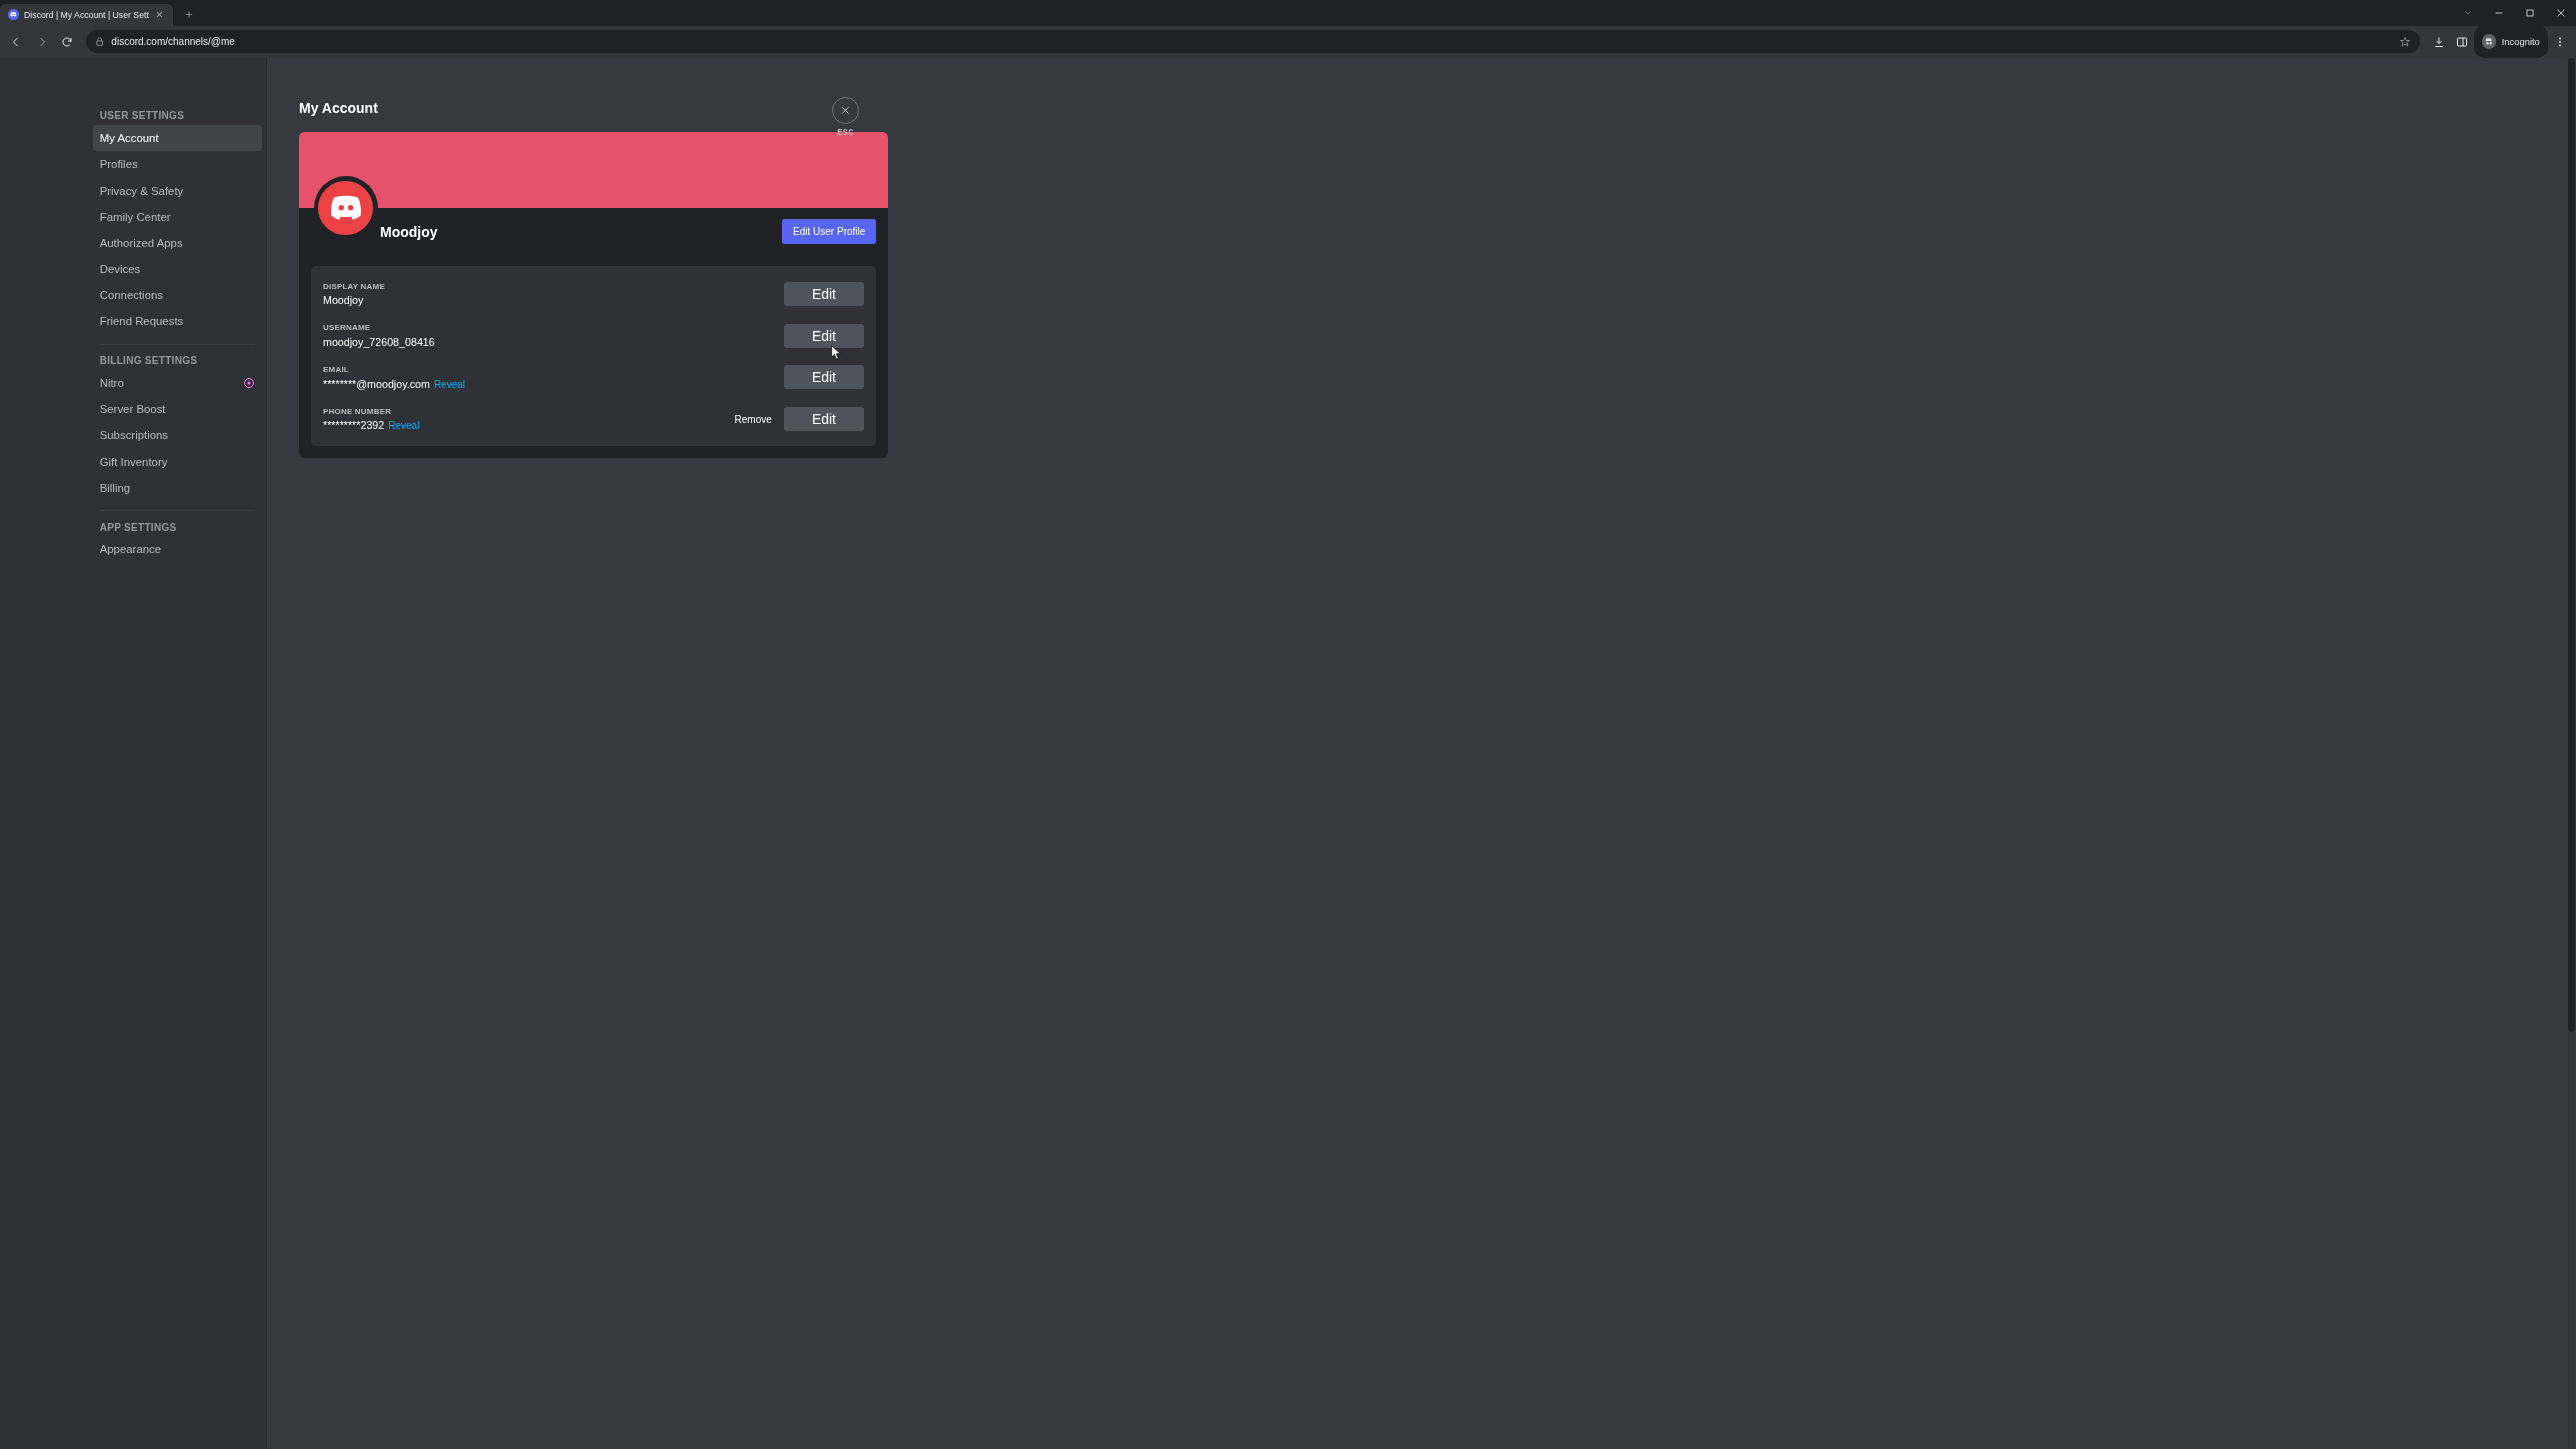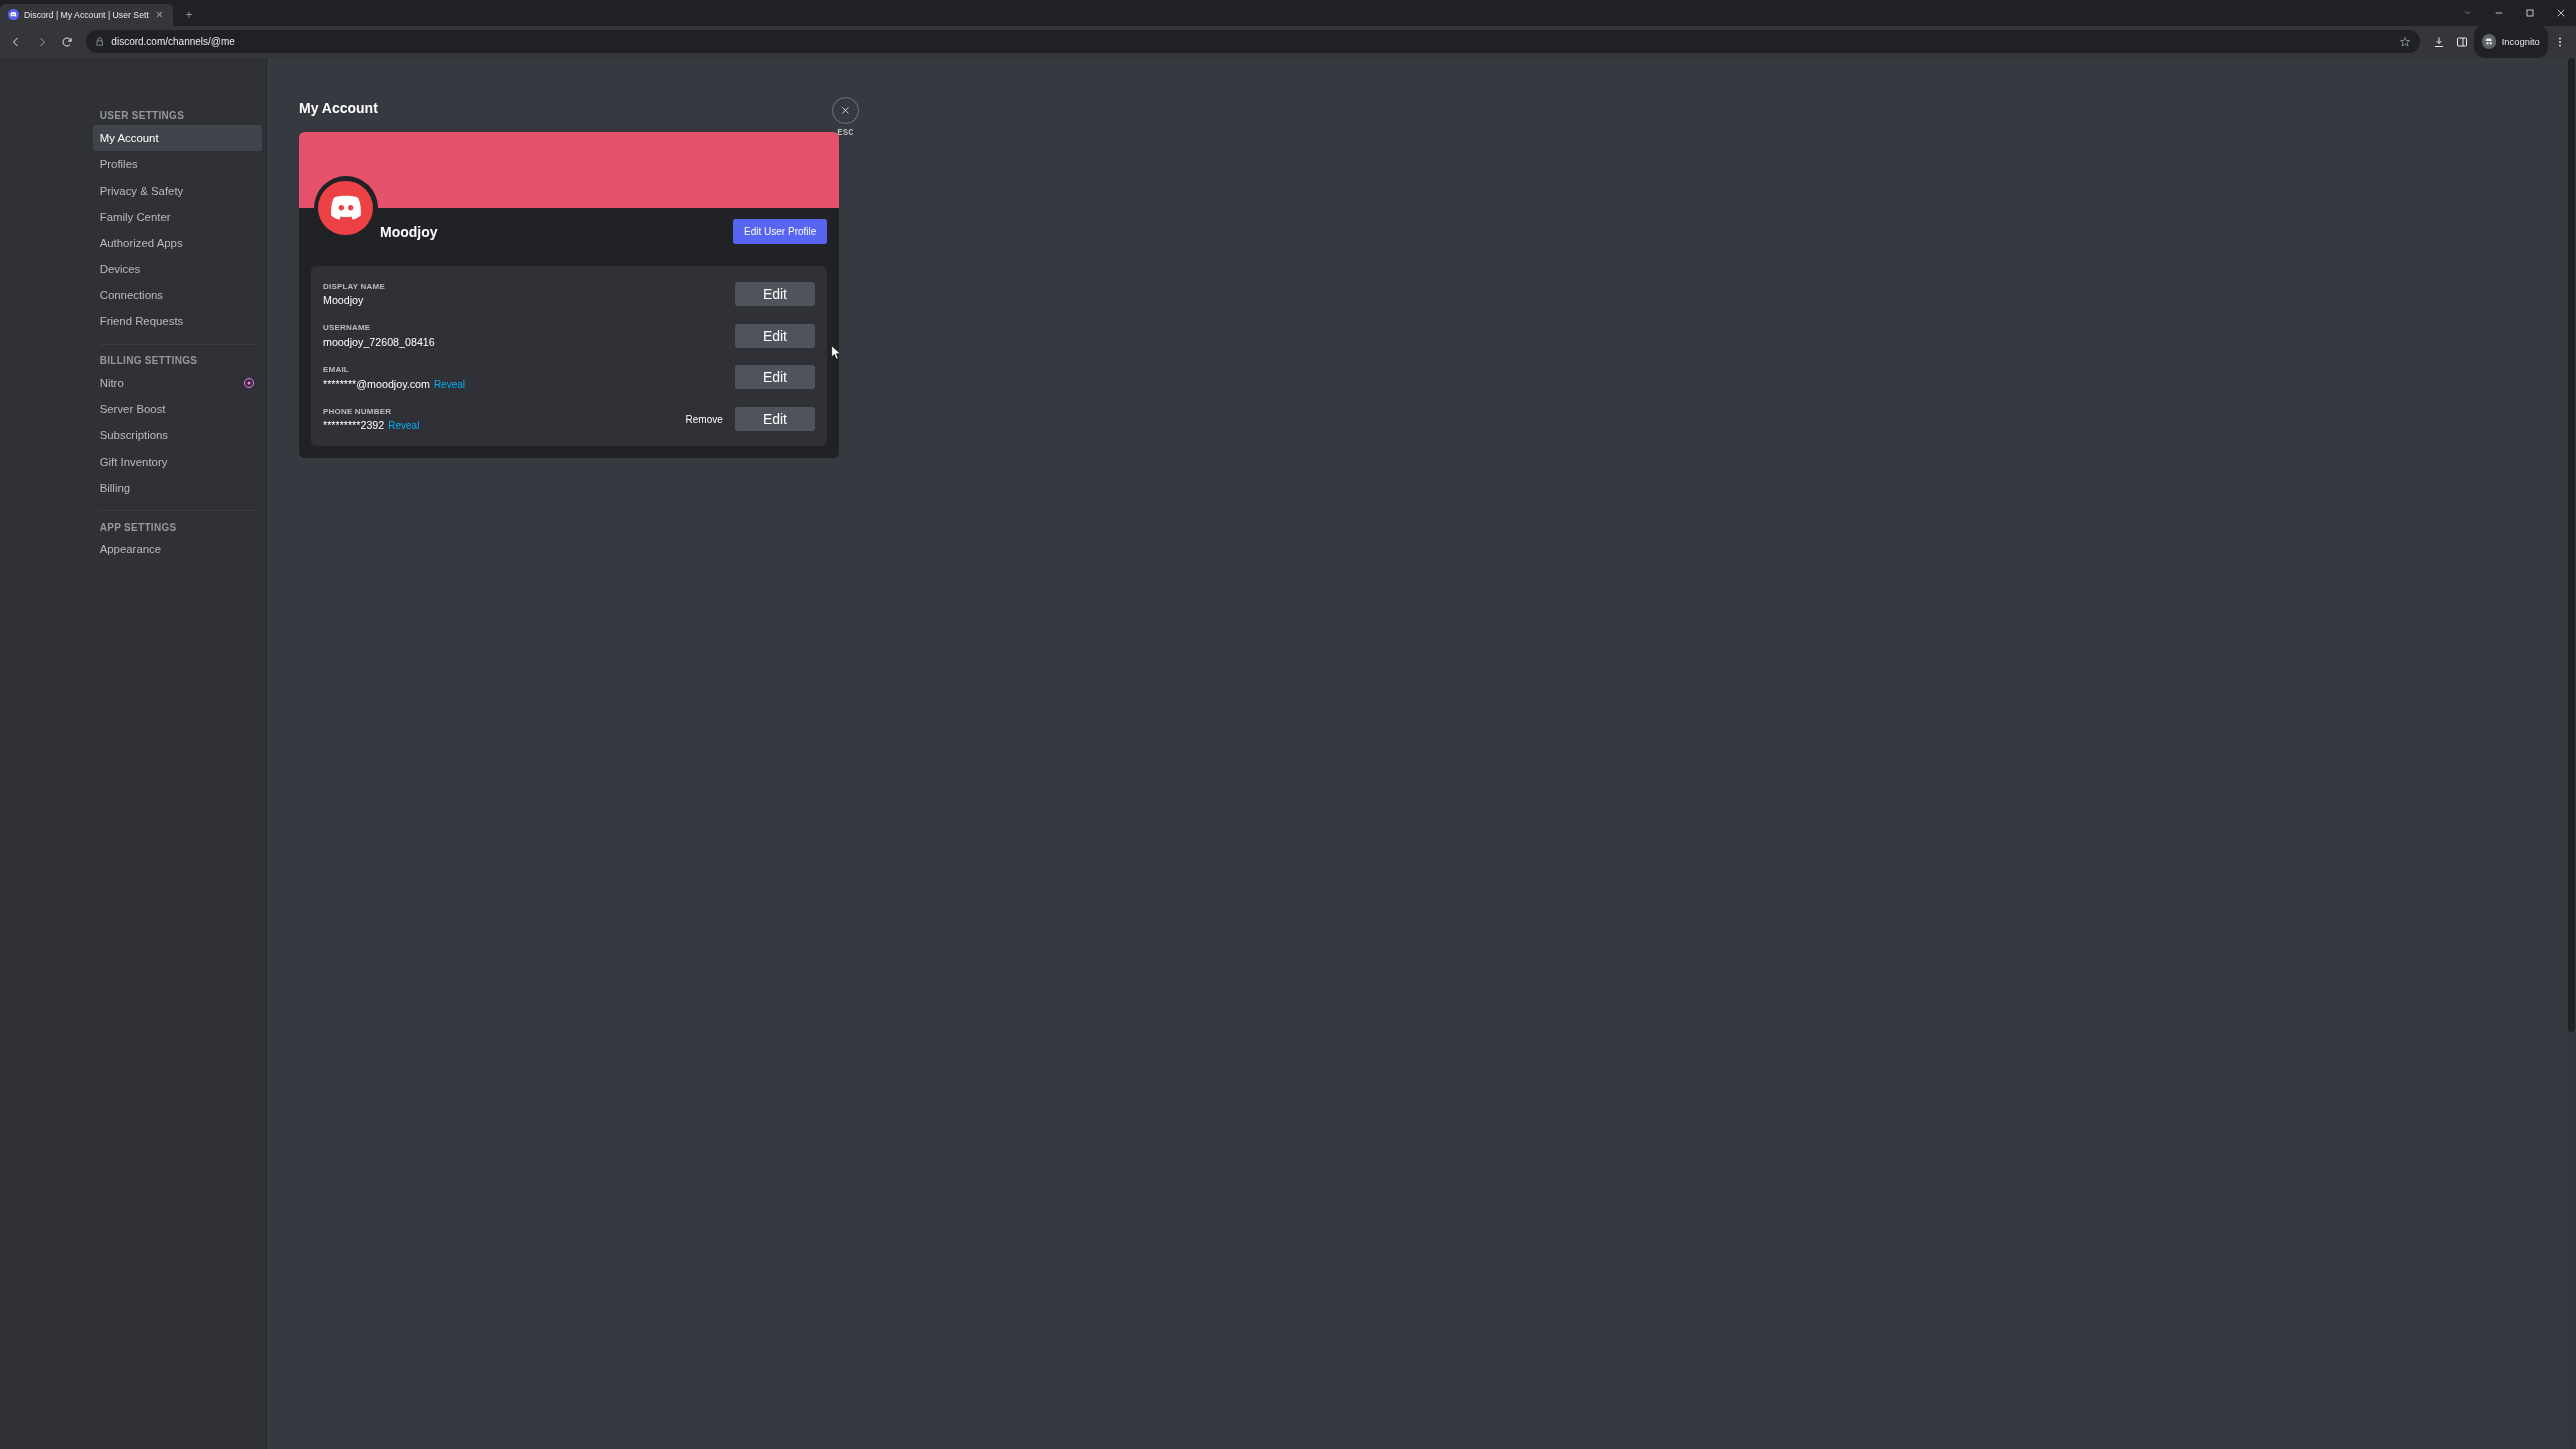--- a/index.html
+++ b/index.html
@@ -124,21 +124,21 @@
   }
   .close-btn {
     width:27px; height:27px; border-radius:50%;
     border:1.3px solid #72767d; display:flex; align-items:center; justify-content:center;
     color:#dcddde; cursor:pointer;
   }
   .close-btn svg { width:10.7px; height:10.7px; stroke:#dcddde; stroke-width:2; }
   .esc-label { font-size:8.7px; font-weight:600; color:#b9bbbe; letter-spacing:0.3px;font-family:Liberation Mono, monospace; }
 
   .account-card {
-    width:540px; background:#202225; border-radius:5.4px; overflow:hidden;
+    width:589px; background:#202225; border-radius:5.4px; overflow:hidden;
   }
   .banner { height:76px; background:#e6526b; }
   .profile-header {
     display:flex; align-items:center; padding:0 12px 0 81px;
     height:47px; position:relative;
   }
   .avatar-wrap {
     position:absolute; left:14.8px; top:-32px;
     width:64px; height:64px; border-radius:50%;
     background:#202225; padding:4.7px;

